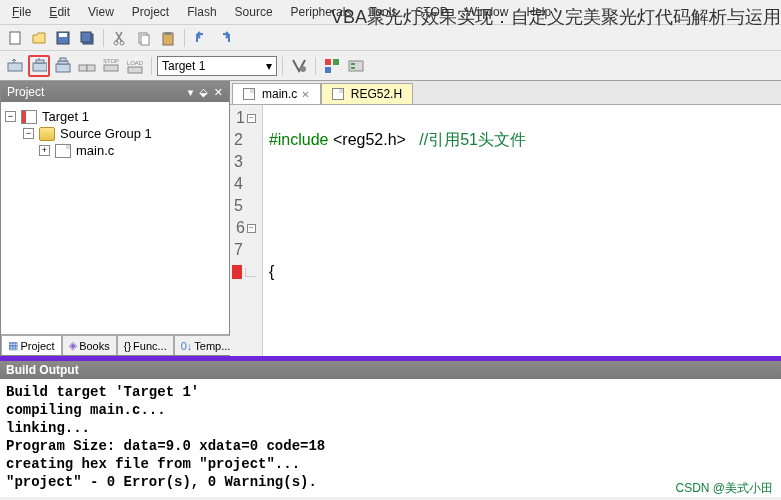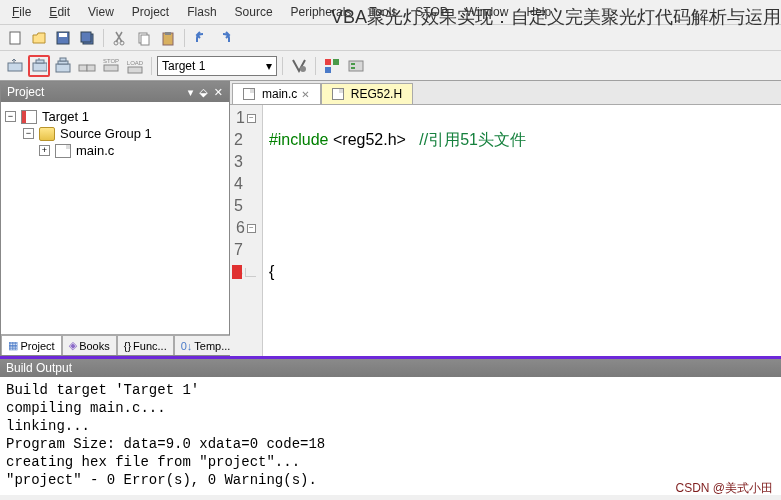--- a/index.html
+++ b/index.html
@@ -47,25 +47,25 @@
 .code-area { flex: 1; display: flex; font-family: Consolas, "Courier New", monospace; font-size: 16px; background: #fff; overflow: hidden; }
 .gutter { background: #f0f0f0; border-right: 1px solid #ccc; text-align: right; padding: 2px 6px 2px 4px; color: #666; line-height: 22px; position: relative; }
 .gutter-line { display: flex; align-items: center; justify-content: flex-end; height: 22px; gap: 2px; }
 .fold { width: 9px; height: 9px; border: 1px solid #888; display: inline-flex; align-items: center; justify-content: center; font-size: 8px; line-height: 1; background: #fff; }
 .bookmark { width: 10px; height: 14px; background: #e03030; display: inline-block; position: absolute; left: -2px; }
 .code-lines { padding: 2px 6px; line-height: 22px; white-space: pre; }
 .code-lines .kw { color: #0000cc; font-weight: bold; }
 .code-lines .pp { color: #008000; }
 .code-lines .cm { color: #15803d; }
 
-.build-panel { border-top: 3px solid #6d28d9; }
+.build-panel { border-top: 5px solid #6d28d9; font-weight: bold; }
 .build-header { background: linear-gradient(#8a8a8a,#7a7a7a); color: #fff; padding: 2px 6px; font-size: 12px; }
 .build-body { background: #fff; font-family: Consolas, "Courier New", monospace; font-size: 14px; padding: 4px 6px; line-height: 18px; white-space: pre; height: 118px; }
 
-.watermark { position: absolute; bottom: 3px; right: 8px; color: #7f1d1d; font-size: 12px; z-index: 20; }
+.watermark { position: absolute; bottom: 3px; right: 8px; color: #15803d; font-size: 12px; z-index: 20; }
 </style>
 </head>
 <body>
 
 <div class="overlay-title">VBA聚光灯效果实现：自定义完美聚光灯代码解析与运用</div>
 
 <div class="menubar">
   <span><u>F</u>ile</span>
   <span><u>E</u>dit</span>
   <span>View</span>

